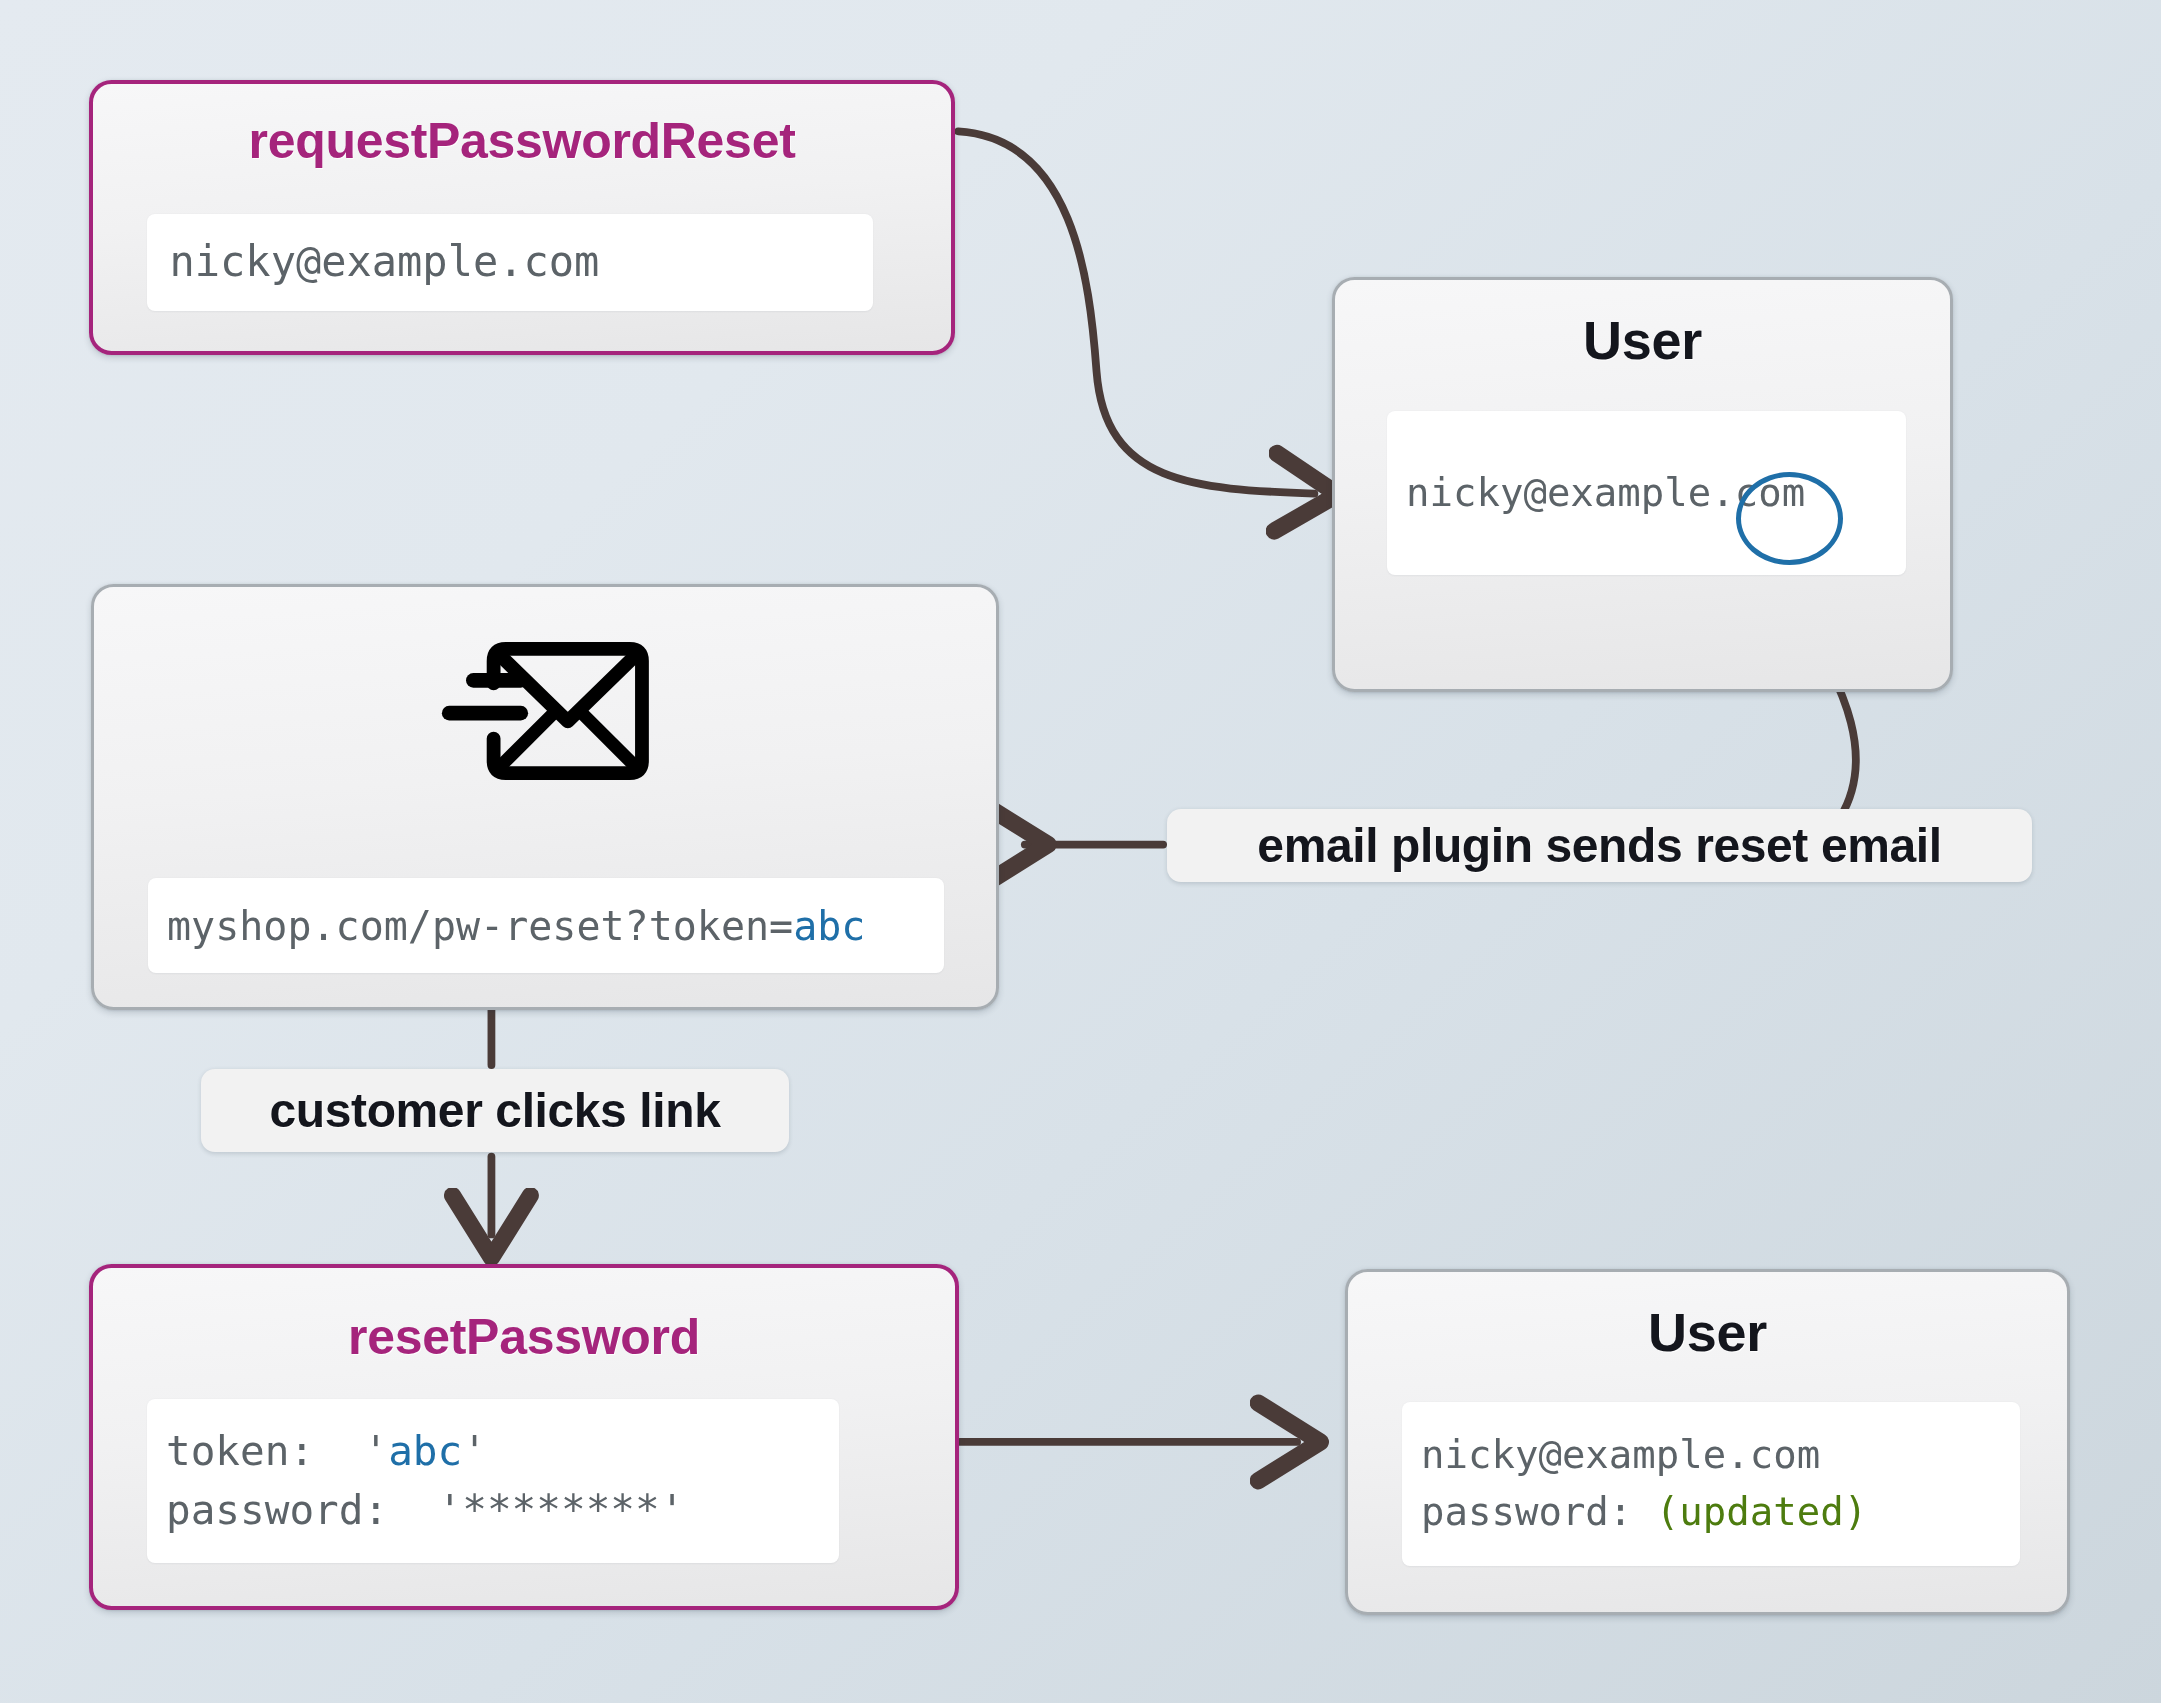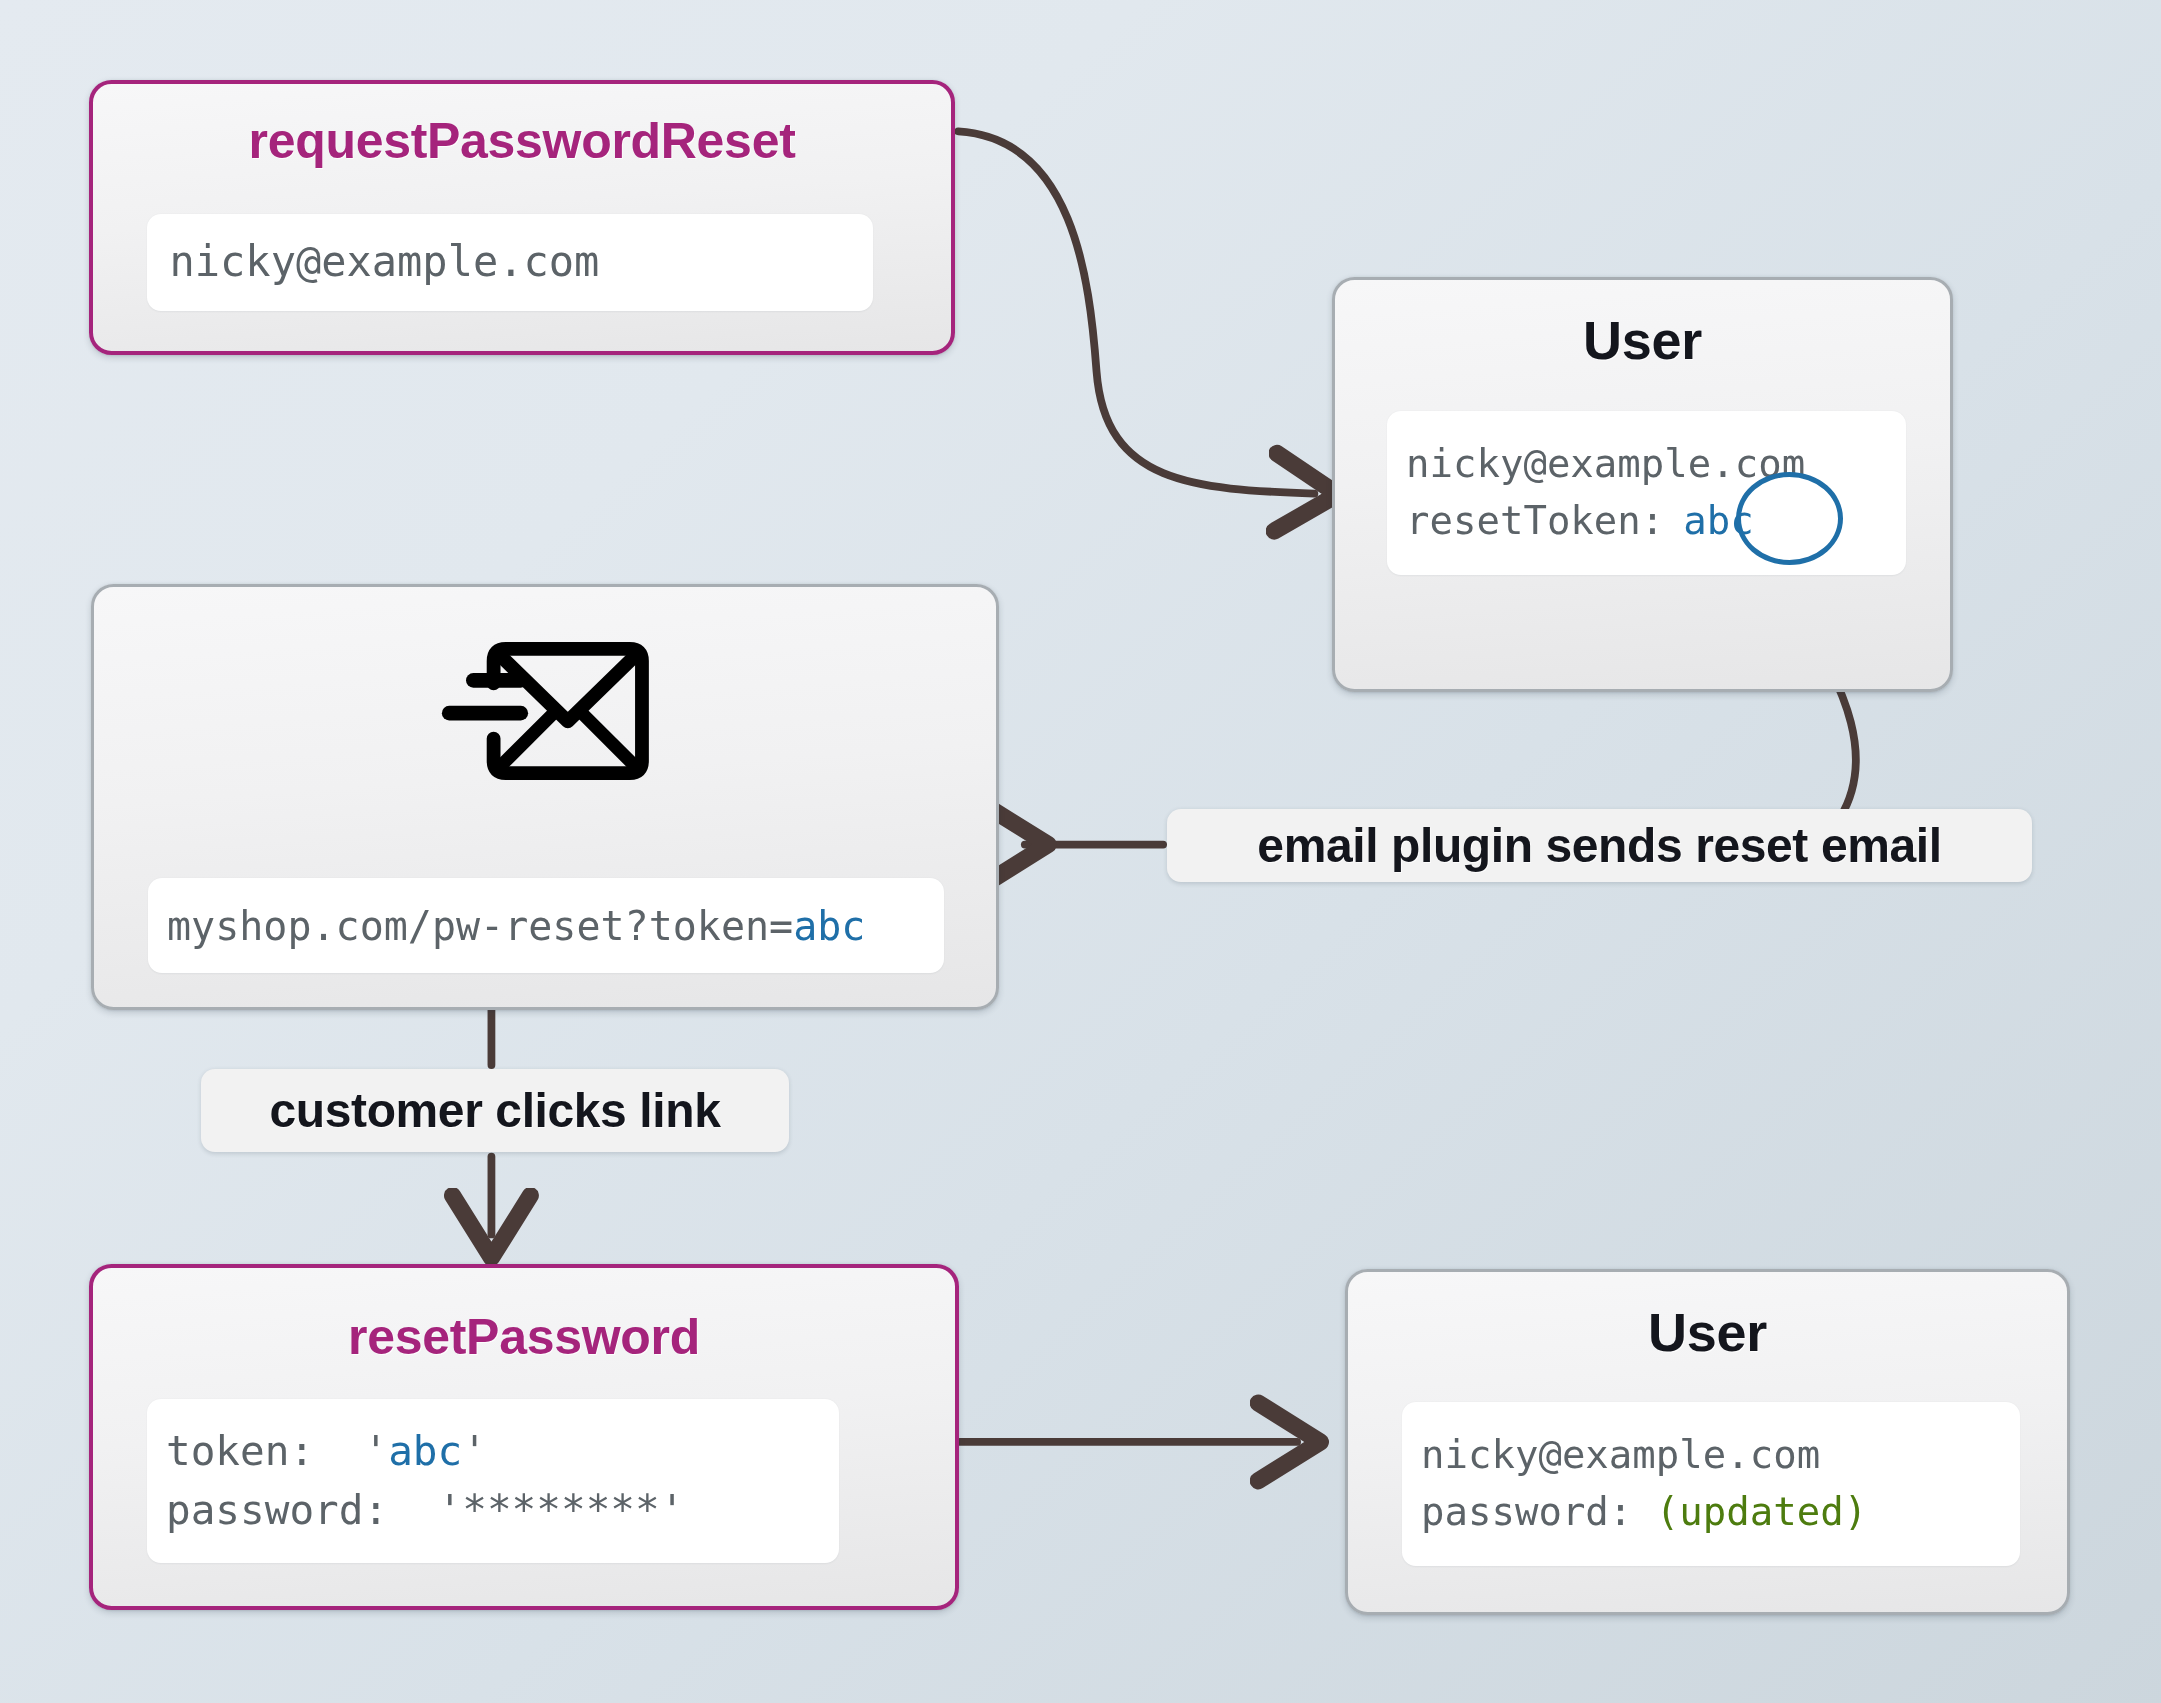--- a/index.html
+++ b/index.html
@@ -43,21 +43,21 @@
     text-shadow: 0.9px 0.9px 0 rgba(255,255,255,0.85);
   }
   .title-purple { color: #a5247c; }
   .title-dark   { color: #14161d; }
 
   
   .field {
     position: absolute;
     box-sizing: border-box;
     background: #ffffff;
-    border-radius: 14px;
+    border-radius: 8px;
     font-family: "DejaVu Sans Mono", monospace;
     color: #5c6368;
     display: flex;
     flex-direction: column;
     justify-content: center;
     box-shadow: 0 0.9px 1.7px rgba(40,55,70,0.06);
   }
   .field .line { white-space: pre; line-height: 1.45; }
   .tok-blue  { color: #1f6fa8; }
   .tok-green { color: #4d7c0f; font-weight: normal; }
@@ -135,21 +135,20 @@
     <div class="node-title title-purple" style="margin-top:28px; font-size:50px;">requestPasswordReset</div>
     <div class="field" style="left:54px; top:130px; width:726px; height:97px; font-size:42px; padding:0 22.5px;">
       <span class="line">nicky@example.com</span>
     </div>
   </div>
 
   <div class="node gray" style="left:1332px; top:277px; width:621px; height:415px;">
     <div class="node-title title-dark" style="margin-top:29px; font-size:54px;">User</div>
     <div class="field" style="left:52px; top:131px; width:519px; height:164px; font-size:39px; padding:12px 19px;">
       <span class="line">nicky@example.com</span>
-      <span class="line"><span>resetToken:</span><span class="circle-token" style="margin-left:19px;">abc</span></span>
     </div>
     <div class="circle-ring" style="left:401px; top:192px; width:97px; height:83px;"></div>
   </div>
 
   <div class="node gray" style="left:91px; top:584px; width:908px; height:426px;">
 
     <div class="env-wrap" style="left:0; top:42px; width:901px; height:164px;">
       <svg width="213" height="138" viewBox="0 0 246 160">
 
         <rect x="4" y="74" width="100" height="17" rx="8.5" fill="#000"></rect>

